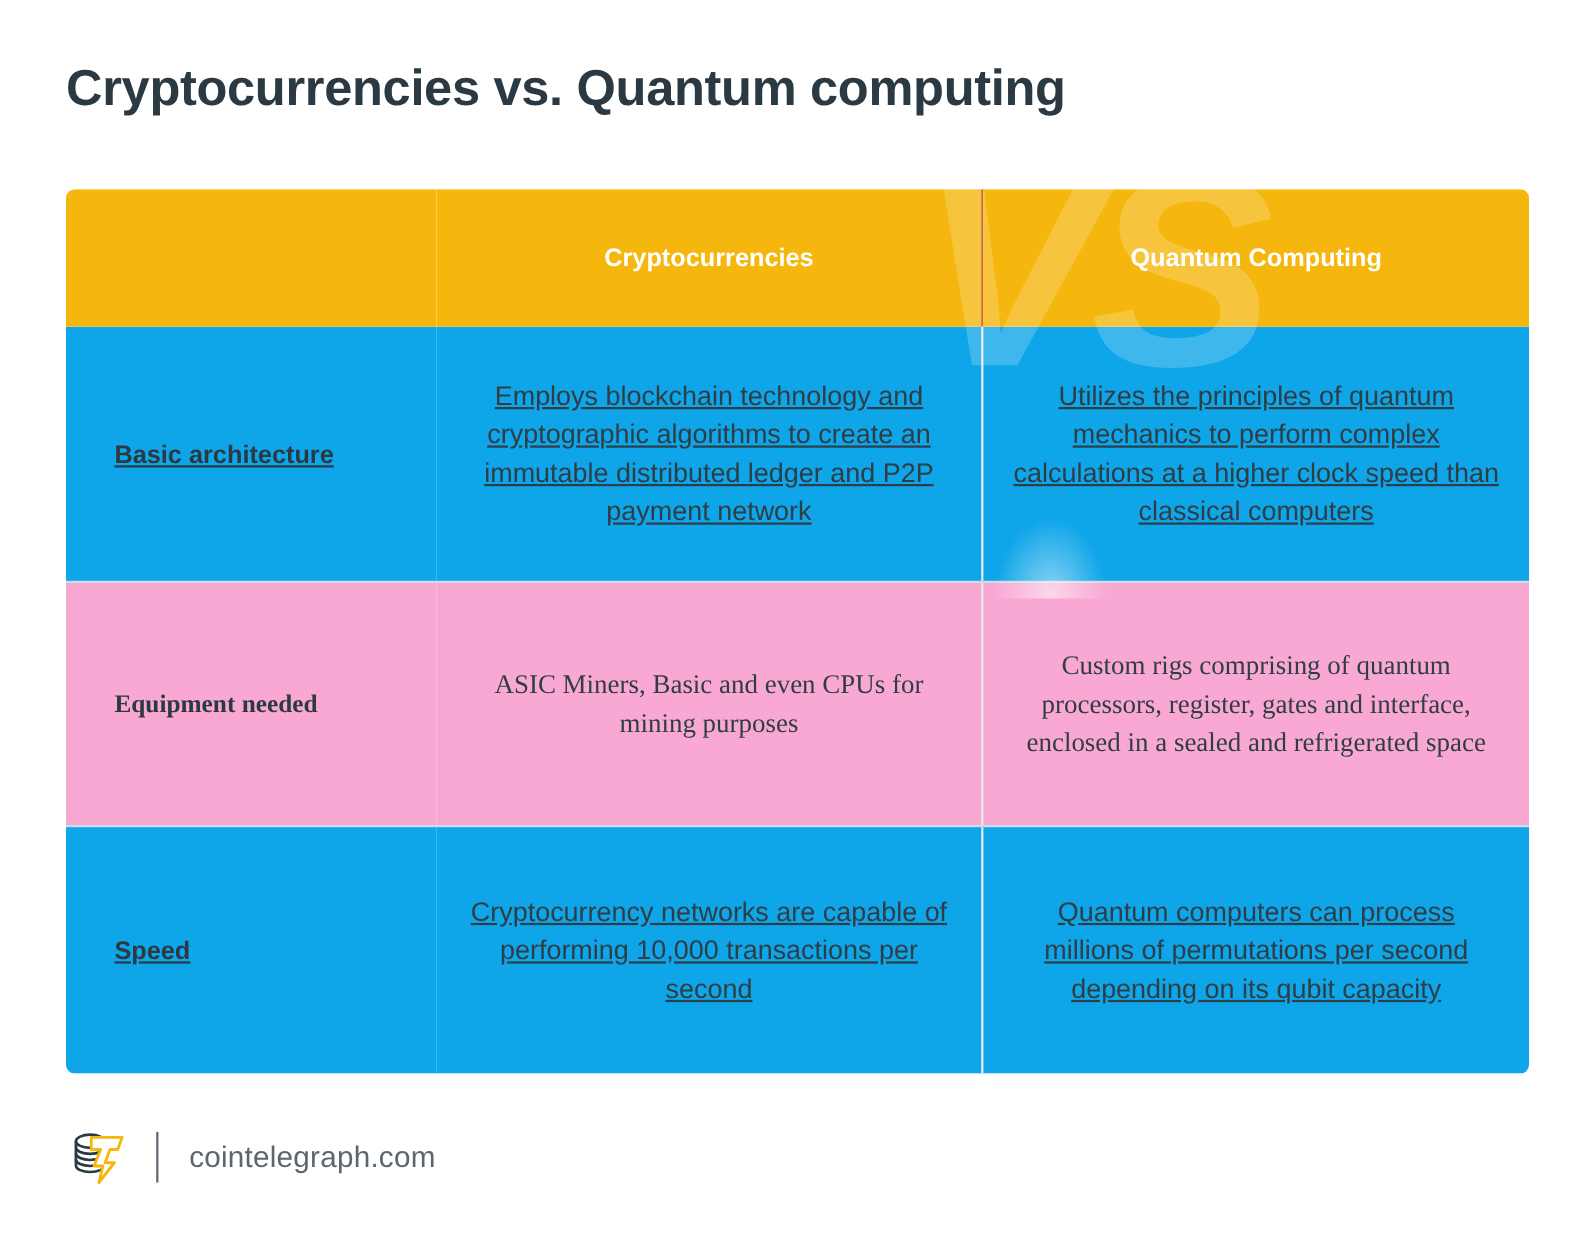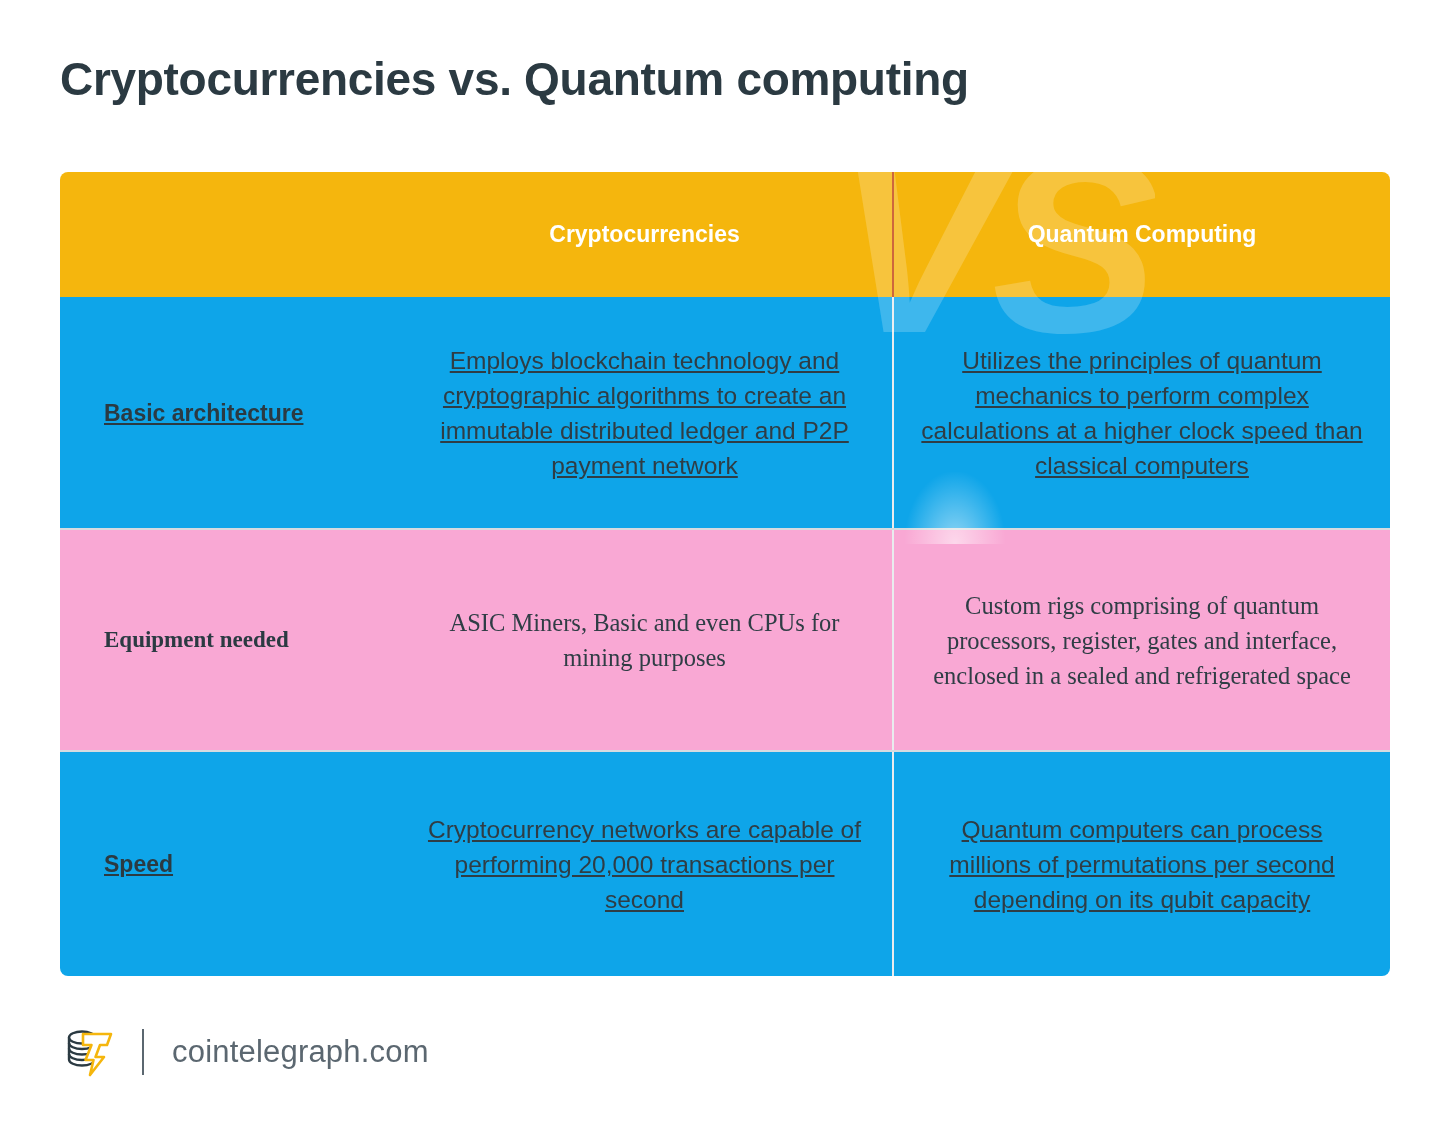--- a/index.html
+++ b/index.html
@@ -153,21 +153,21 @@
     display: block;
   }
   .footer-divider {
     width: 2px;
     height: 46px;
     background: #5b6770;
     margin: 0 28px 0 26px;
     flex: 0 0 2px;
   }
   .footer-url {
-    font-size: 31px;
+    font-size: 27px;
     color: #5b6770;
     letter-spacing: 0.2px;
     white-space: nowrap;
   }
 </style>
 </head>
 <body>
 
 <div class="page">
 
@@ -194,21 +194,21 @@
           <td class="col-a">Employs blockchain technology and cryptographic algorithms to create an immutable distributed ledger and P2P payment network</td>
           <td class="col-b">Utilizes the principles of quantum mechanics to perform complex calculations at a higher clock speed than classical computers</td>
         </tr>
         <tr class="plain r2">
           <td class="label">Equipment needed</td>
           <td class="col-a">ASIC Miners, Basic and even CPUs for mining purposes</td>
           <td class="col-b">Custom rigs comprising of quantum processors, register, gates and interface, enclosed in a sealed and refrigerated space</td>
         </tr>
         <tr class="shade r3">
           <td class="label">Speed</td>
-          <td class="col-a">Cryptocurrency networks are capable of performing 20,000 transactions per second</td>
+          <td class="col-a">Cryptocurrency networks are capable of performing 10,000 transactions per second</td>
           <td class="col-b">Quantum computers can process millions of permutations per second depending on its qubit capacity</td>
         </tr>
       </tbody>
     </table>
     <div class="vs-watermark">VS</div>
   </div>
 
   <div class="footer">
     <span class="logo-mark">
       <svg viewBox="0 0 56 56" width="56" height="56" xmlns="http://www.w3.org/2000/svg">

